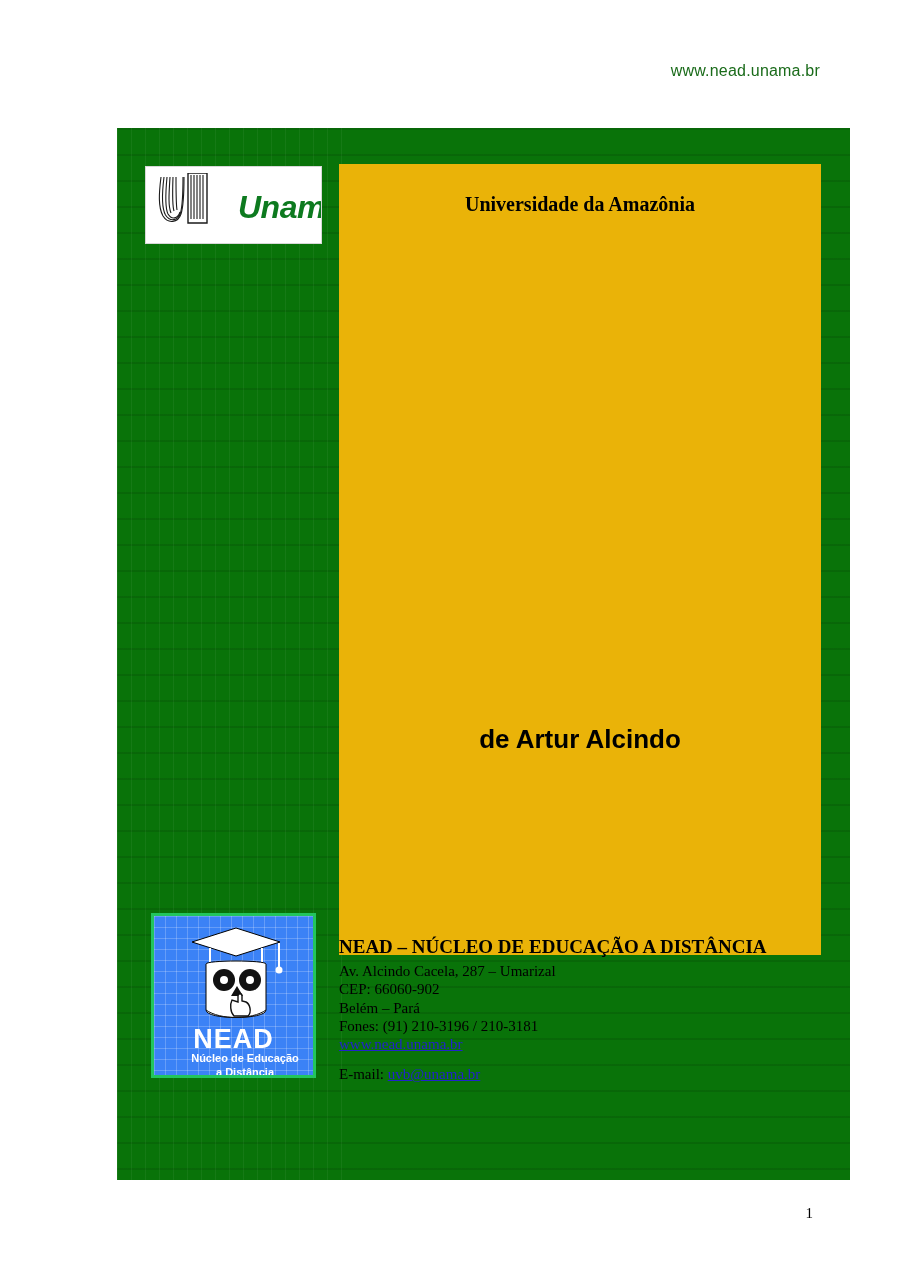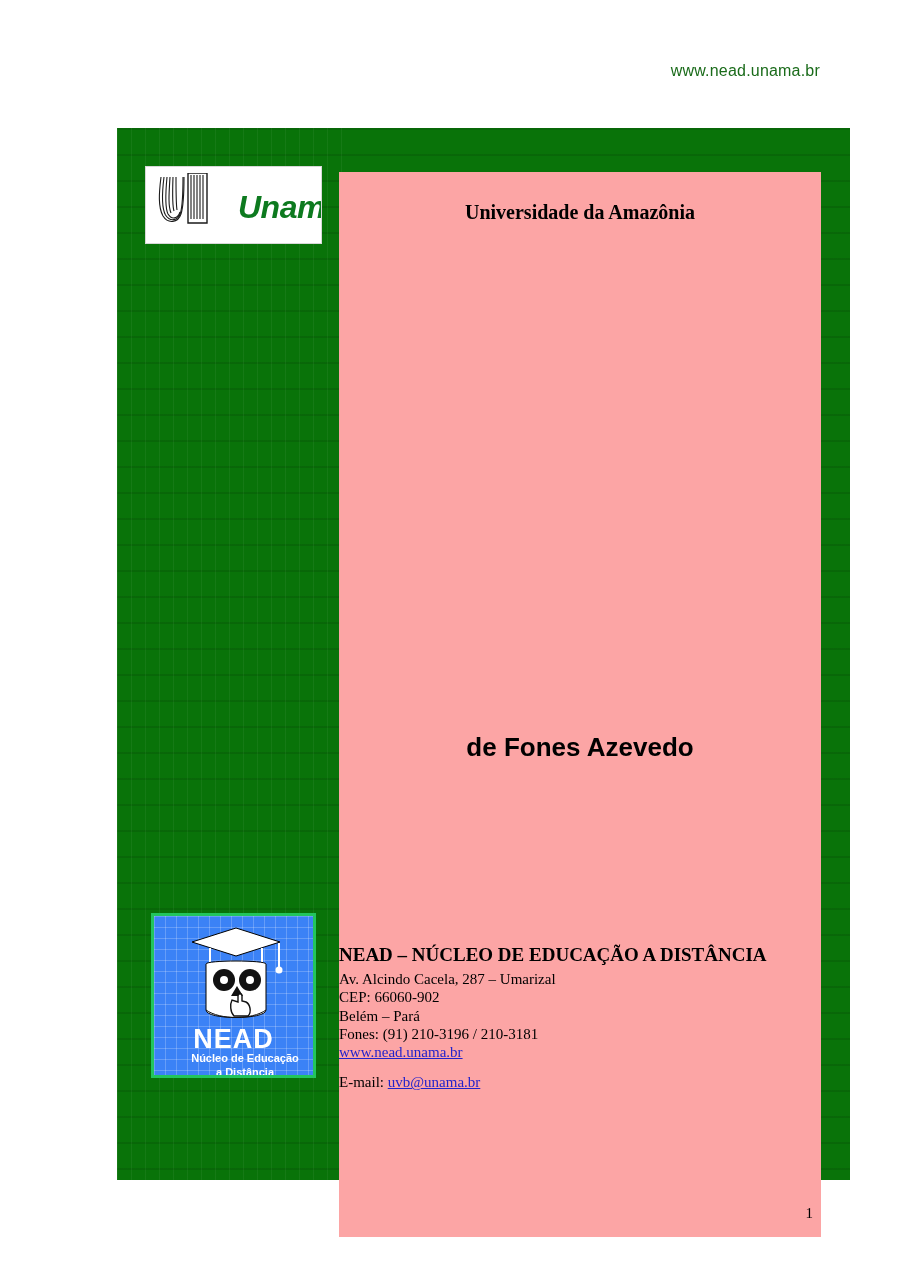--- a/index.html
+++ b/index.html
@@ -153,24 +153,24 @@
     color: #ffffff;
     padding-left: 23px;
   }
   .nead-sub1 { top: 136px; }
   .nead-sub2 { top: 150px; }
 
   
   .panel {
     position: absolute;
     left: 222px;
-    top: 44px;
+    top: 36px;
     width: 482px;
-    height: 1065px;
-    background: #fca5a5;
+    height: 791px;
+    background: #eab308;
     box-sizing: border-box;
   }
 
   .univ-title {
     position: absolute;
     left: 0; right: 0;
     top: 29px;
     text-align: center;
     font-family: "Liberation Serif", serif;
     font-size: 20px;
@@ -290,21 +290,21 @@
 
       <path d="M26 86 C40 96 72 96 86 86" fill="none" stroke="#111" stroke-width="1"></path>
     </svg>
     <div class="nead-word">NEAD</div>
     <div class="nead-sub1">Núcleo de Educação</div>
     <div class="nead-sub2">a Distância</div>
   </div>
 
   <div class="panel">
     <div class="univ-title">Universidade da Amazônia</div>
-    <div class="author">de Fones Azevedo</div>
+    <div class="author">de Artur Alcindo</div>
 
     <div class="footer-block">
       <div class="footer-title">NEAD – NÚCLEO DE EDUCAÇÃO A DISTÂNCIA</div>
       <div class="footer-line">Av. Alcindo Cacela, 287 – Umarizal</div>
       <div class="footer-line">CEP: 66060-902</div>
       <div class="footer-line">Belém – Pará</div>
       <div class="footer-line">Fones: (91) 210-3196 / 210-3181</div>
       <div class="footer-link">www.nead.unama.br</div>
       <div class="footer-email">
         <span>E-mail:</span>

